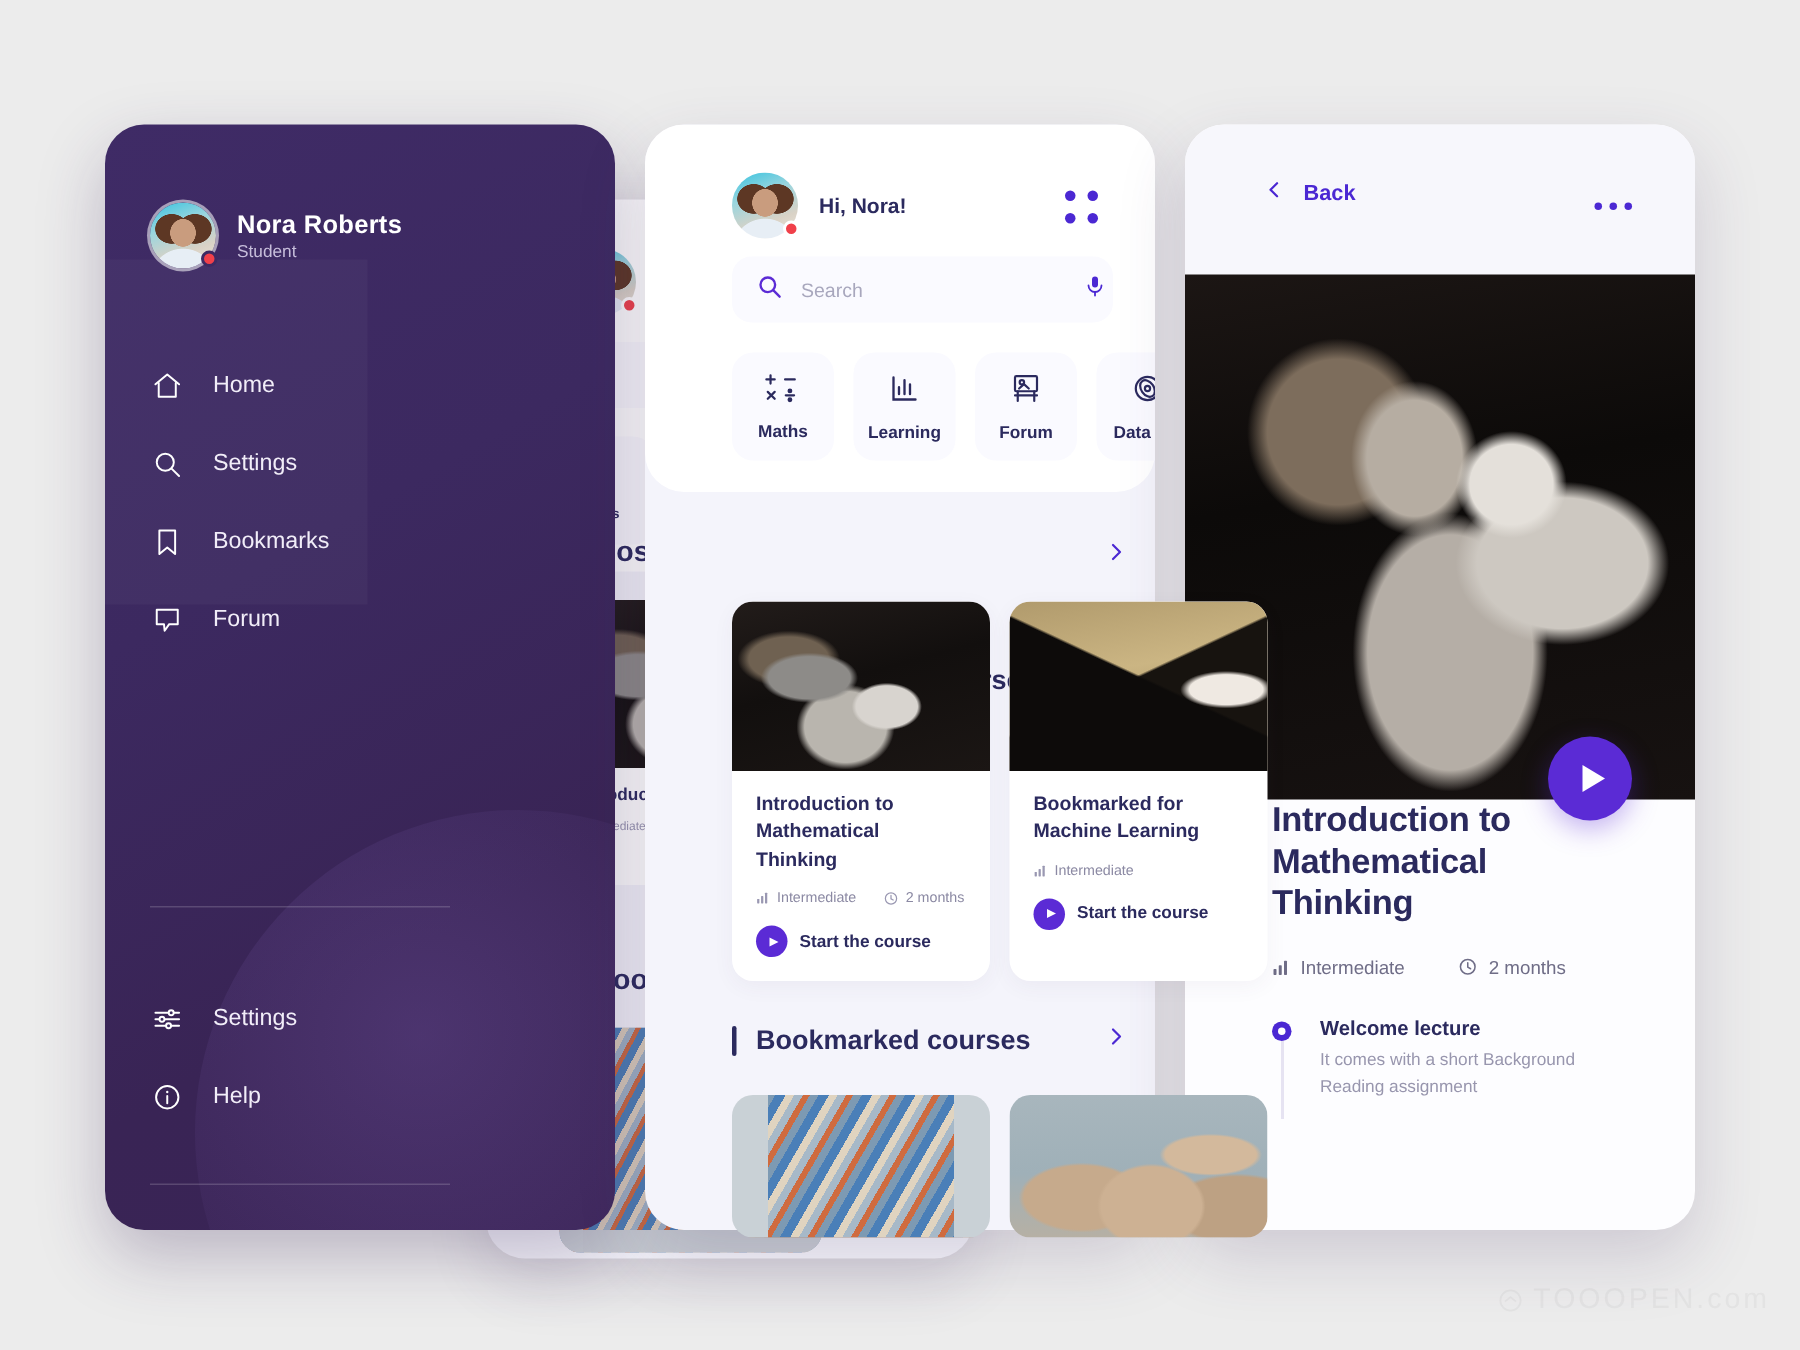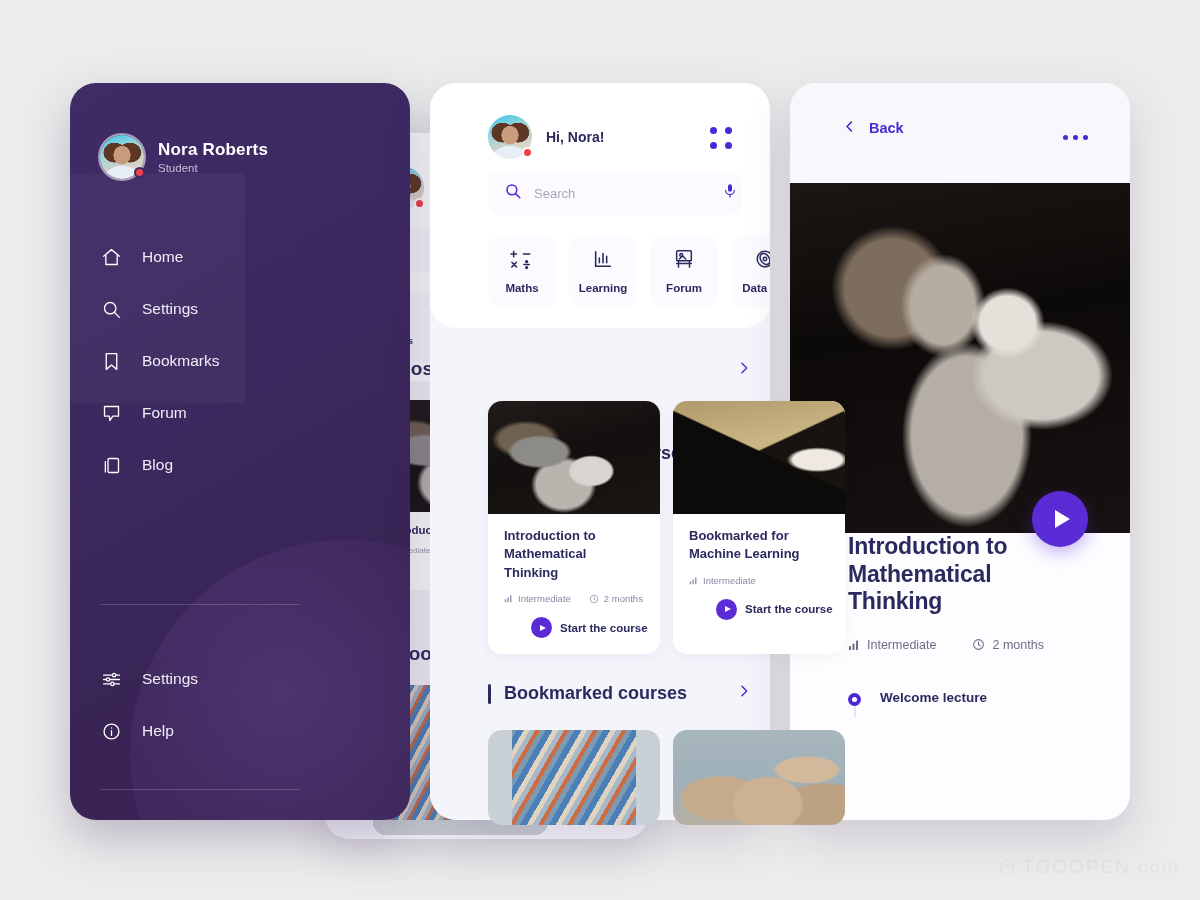--- a/index.html
+++ b/index.html
@@ -181,21 +181,21 @@
       radial-gradient(ellipse at 78% 42%, #d3b99c 0 16%, rgba(211,185,156,0) 18%),
       radial-gradient(ellipse at 55% 78%, #cdb193 0 25%, rgba(205,177,147,0) 27%),
       radial-gradient(ellipse at 28% 72%, #c6aa8c 0 22%, rgba(198,170,140,0) 24%),
       radial-gradient(ellipse at 88% 80%, #bda183 0 20%, rgba(189,161,131,0) 22%),
       linear-gradient(180deg,#a8b6bd 0%, #9fb0b8 55%, #b6b0a4 100%);
   }
   .cc-body { padding:13px 16px 16px; }
   .cc-title { font-size:13px; font-weight:700; color:#2b2a5e; line-height:1.42; }
   .cc-meta { display:flex; gap:18px; margin-top:11px; align-items:center; }
   .cc-meta span { font-size:9.5px; color:#8b89a3; display:flex; align-items:center; gap:5px; white-space:nowrap; }
-  .cc-start { display:flex; align-items:center; gap:8px; margin-top:13px; cursor:pointer;margin-left:27px; }
+  .cc-start { display:flex; align-items:center; gap:8px; margin-top:13px; cursor:pointer; }
   .play-sm {
     width:21px; height:21px; border-radius:50%; background:#5b2bd5; flex:none;
     display:flex; align-items:center; justify-content:center;
   }
   .play-sm span { width:0;height:0;border-left:6px solid #fff;border-top:3.8px solid transparent;border-bottom:3.8px solid transparent;margin-left:2px;}
   .cc-start b { font-size:11.5px; color:#2b2a5e; font-weight:700; white-space:nowrap; }
 
   .book-row { position:absolute; left:488px; top:730px; display:flex; gap:13px; }
   .book-card { width:172px; height:95px; border-radius:14px; overflow:hidden; flex:none; }
   .art-street {
@@ -233,21 +233,21 @@
   .play-big {
     position:absolute; right:42px; top:408px; width:56px; height:56px; border-radius:50%;
     background:#5b2bd5; display:flex; align-items:center; justify-content:center;
     box-shadow:0 6px 18px rgba(91,43,213,.35); cursor:pointer; z-index:6;
   }
   .play-big span { width:0;height:0;border-left:15px solid #fff;border-top:9px solid transparent;border-bottom:9px solid transparent;margin-left:4px;}
   .rt-body { position:absolute; left:0; top:450px; width:100%; padding:0 58px; }
   .rt-title { font-size:23px; font-weight:700; color:#2b2a5e; line-height:1.2; letter-spacing:-.2px; }
   .rt-meta { display:flex; gap:36px; margin-top:22px; }
   .rt-meta span { font-size:12.5px; color:#6f6d87; display:flex; align-items:center; gap:7px; white-space:nowrap; }
-  .lectures { margin-top:38px; position:relative; }
+  .lectures { margin-top:26px; position:relative; }
   .lectures:before {
     content:""; position:absolute; left:6px; top:10px; bottom:-12px; width:1.5px; background:#e6e3f2;
   }
   .lec { position:relative; padding-left:32px; margin-bottom:24px; }
   .lec .bullet {
     position:absolute; left:0; top:3px; width:13px; height:13px; border-radius:50%;
     display:flex; align-items:center; justify-content:center;
   }
   .lec .bullet.active { background:#4b28d3; }
   .lec .bullet.active:after { content:""; width:5px; height:5px; border-radius:50%; background:#fff; }
@@ -306,29 +306,20 @@
           </span>
         <span>Bookmarks</span>
       </div>
       <div class="nav-item">
         <span class="ic">
             <svg width="21" height="21" viewBox="0 0 24 24" fill="none" stroke="#fff" stroke-width="1.5" stroke-linejoin="round">
               <path d="M4 4h16v11h-6.5L10 20l-.5-5H4z"></path>
             </svg>
           </span>
         <span>Forum</span>
-      </div>
-      <div class="nav-item">
-        <span class="ic">
-            <svg width="21" height="21" viewBox="0 0 24 24" fill="none" stroke="#fff" stroke-width="1.5" stroke-linejoin="round">
-              <rect x="8" y="4" width="12" height="16" rx="1.5"></rect>
-              <path d="M5 7v13"></path>
-            </svg>
-          </span>
-        <span>Blog</span>
       </div>
     </div>
 
     <div class="sep" id="sep1"></div>
 
     <div class="nav-lower">
       <div class="nav-item">
         <span class="ic">
             <svg width="21" height="21" viewBox="0 0 24 24" fill="none" stroke="#fff" stroke-width="1.5" stroke-linecap="round">
               <path d="M3 7h18M3 12h18M3 17h18"></path>
@@ -591,20 +582,21 @@
               <path d="M12 7v5.5l3.5 2" stroke-linecap="round"></path>
             </svg>
           <b style="font-weight:400">2 months</b>
         </span>
       </div>
 
       <div class="lectures">
         <div class="lec">
           <span class="bullet active"></span>
           <div class="lec-t">Welcome lecture</div>
+          <div class="lec-d">It comes with a short Background Reading assignment</div>
         </div>
       </div>
     </div>
   </div>
 
   <div class="watermark">
     <svg width="18" height="18" viewBox="0 0 24 24" fill="none" stroke="#e3e3e3" stroke-width="1.6">
         <circle cx="12" cy="12" r="9"></circle>
         <path d="M7 13l5-4 5 4"></path>
       </svg>

